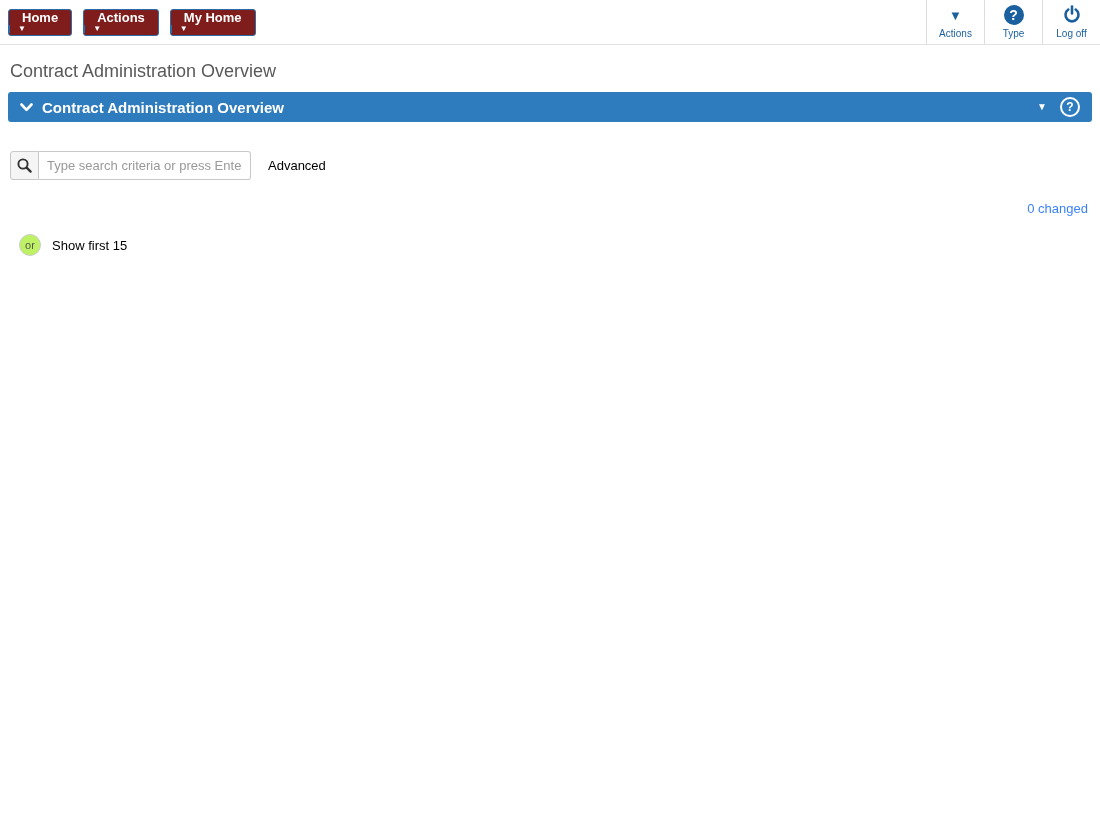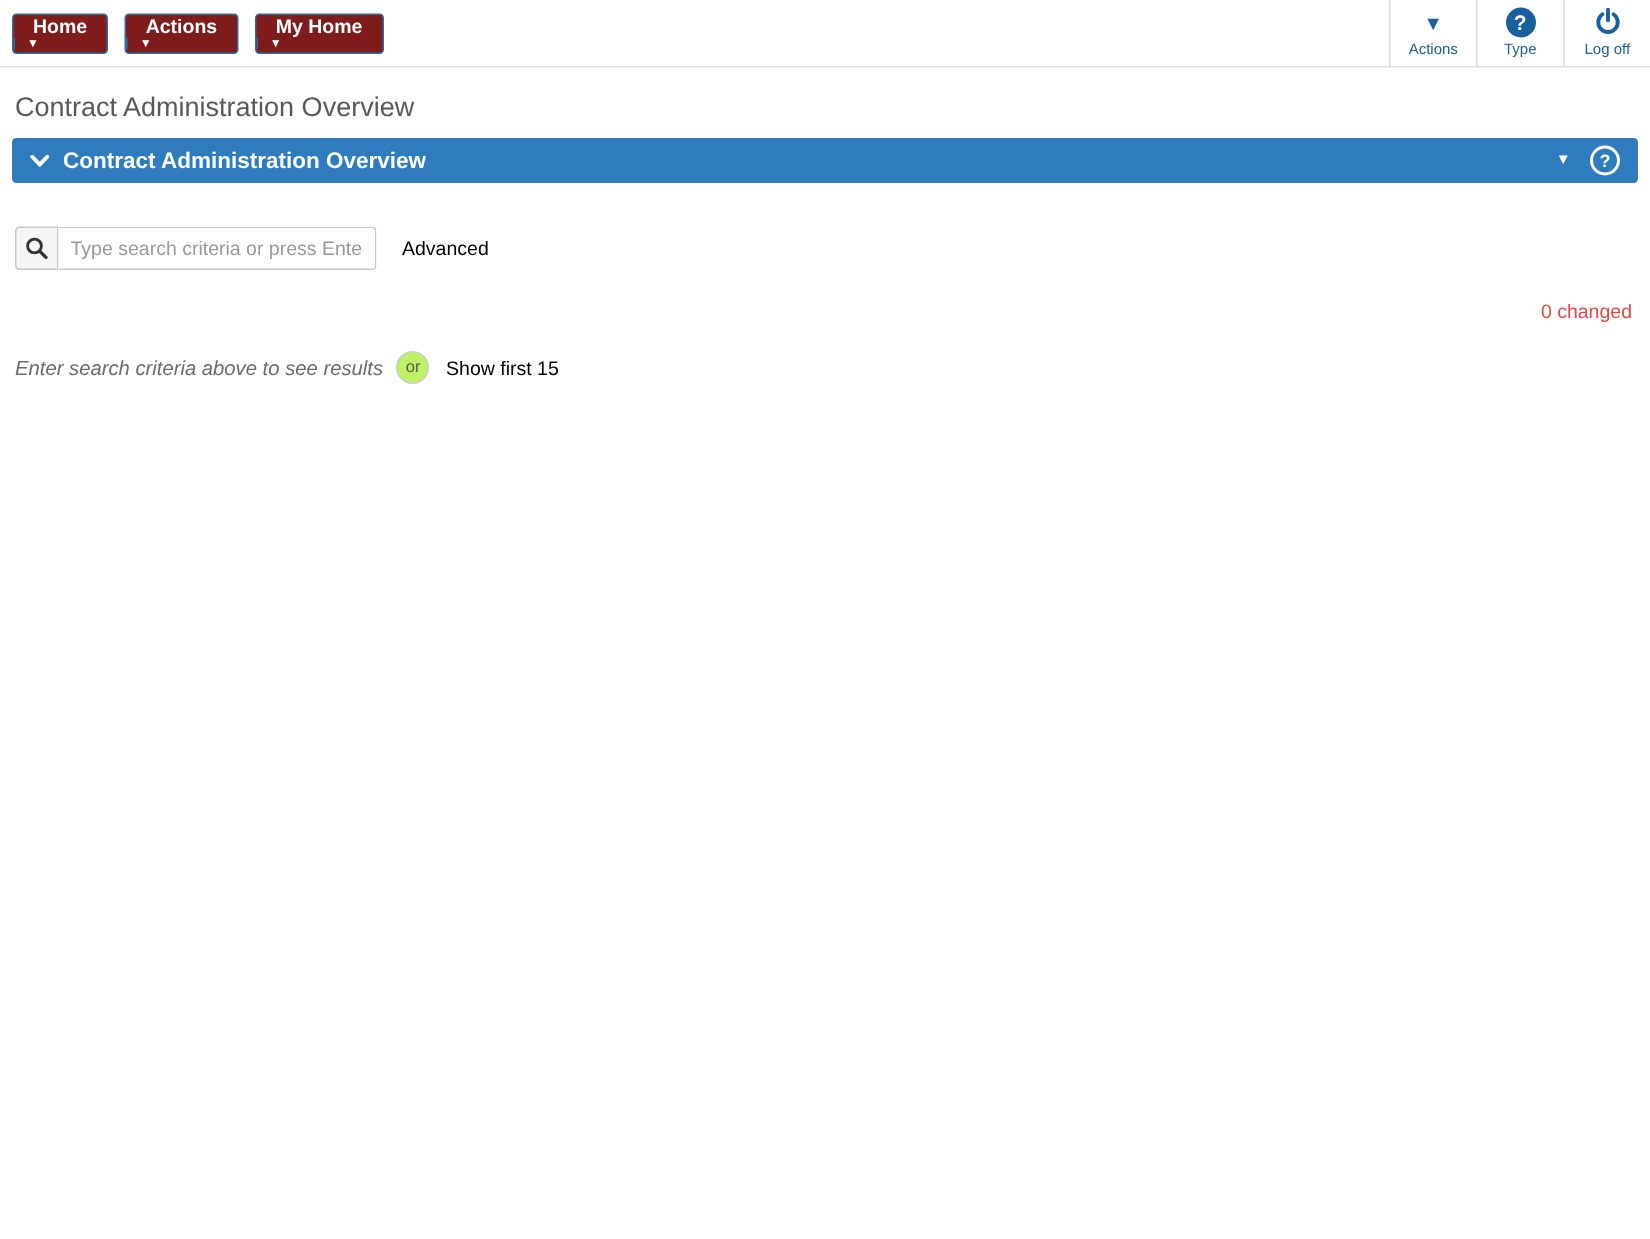--- a/index.html
+++ b/index.html
@@ -52,21 +52,21 @@
                 justify-content:center; cursor:pointer; padding:0; }
   .search-input { width:212px; height:29px; border:1px solid #c8c8c8; border-left:none;
                   padding:0 8px; font-size:13px; font-family:inherit; color:#333;
                   border-radius:0 3px 3px 0; outline:none; }
   .search-input::placeholder { color:#999; }
   a.link { color:#000000; font-size:13px; text-decoration:none; cursor:pointer; }
   .advanced-link { margin-left:17px; }
 
   
   .changed-row { margin-top:19px; text-align:right; padding-right:12px; }
-  .changed-row span { font-size:13px; color:#ef4444; }
+  .changed-row span { font-size:13px; color:#3b82f6; }
 
   
   .empty-row { margin:17px 0 0 10px; display:flex; align-items:center; }
   .empty-msg { font-style:italic; color:#6b6b6b; font-size:13.5px; }
   .or-badge { margin:0 11px 0 9px; width:22px; height:22px; border-radius:50%;
               background:#bef264; border:1px solid #ccc; color:#555; font-size:11px;
               display:flex; align-items:center; justify-content:center; }
 </style>
 </head>
 <body>
@@ -148,16 +148,15 @@
   </button>
   <input class="search-input" type="text" placeholder="Type search criteria or press Enter" style="">
   <a class="link advanced-link">Advanced</a>
 </div>
 
 <div class="changed-row">
   <span>0 changed</span>
 </div>
 
 <div class="empty-row">
-  <span class="empty-msg">Enter search criteria above to see results</span>
   <span class="or-badge">or</span>
   <a class="link">Show first 15</a>
 </div>
 
 </body></html>

